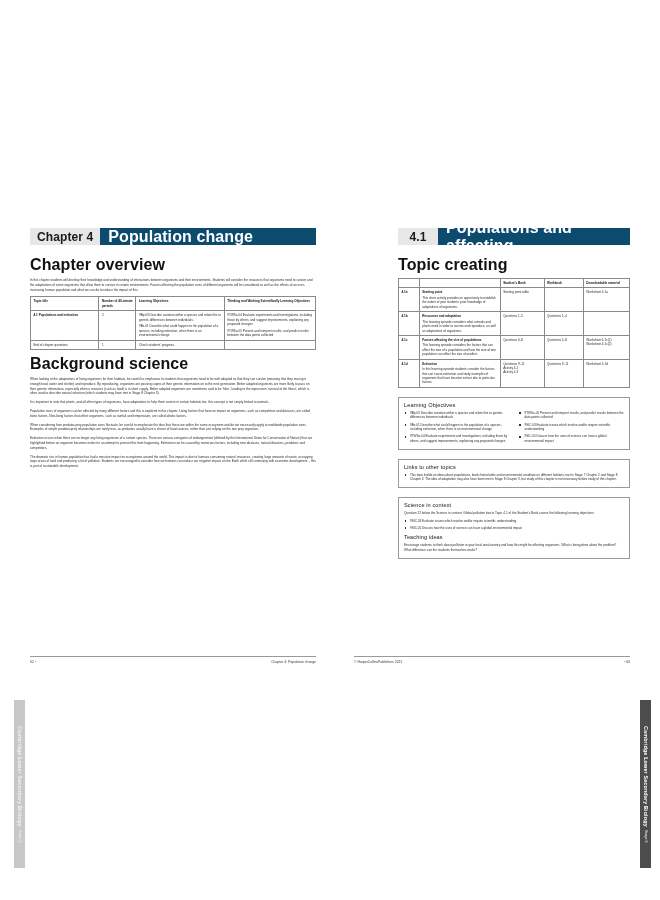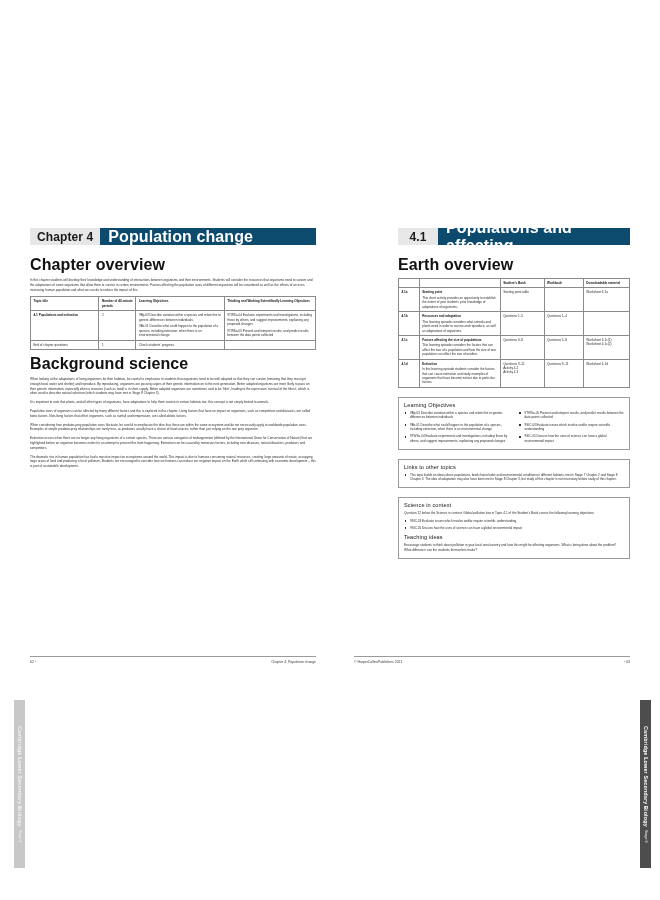--- a/index.html
+++ b/index.html
@@ -281,21 +281,21 @@
       <span class="vtext">Cambridge Lower Secondary Biology</span>
       <span class="vsub">Stage 9</span>
     </div>
 
     <div class="page-inner">
       <div class="banner">
         <div class="banner-num narrow">4.1</div>
         <div class="banner-title">Populations and affecting</div>
       </div>
 
-      <h2 class="sec">Earth overview</h2>
+      <h2 class="sec">Topic creating</h2>
 
       <table>
         <colgroup>
             <col style="width:9%">
             <col style="width:35%">
             <col style="width:19%">
             <col style="width:17%">
             <col style="width:20%">
           </colgroup>
         <thead>

